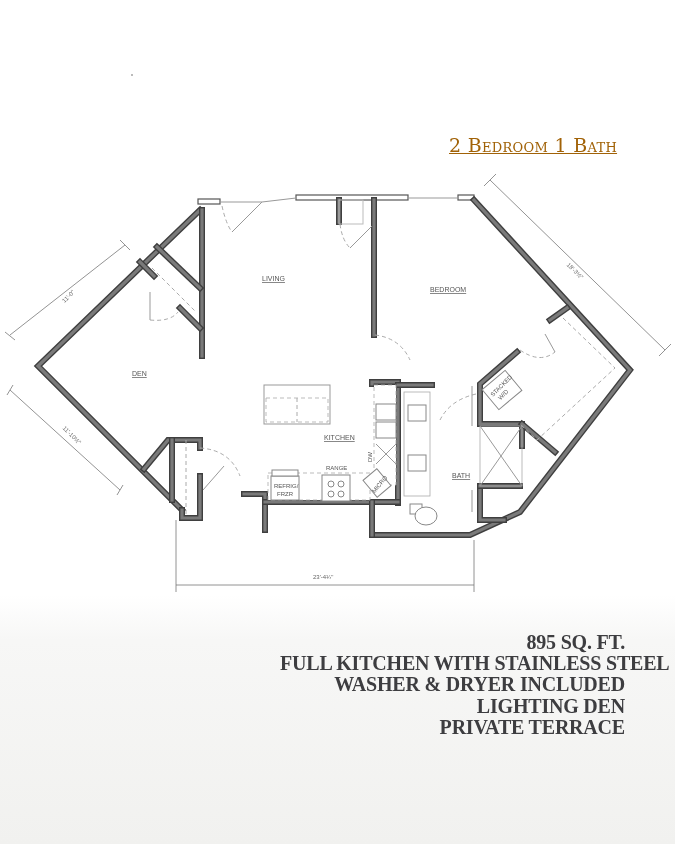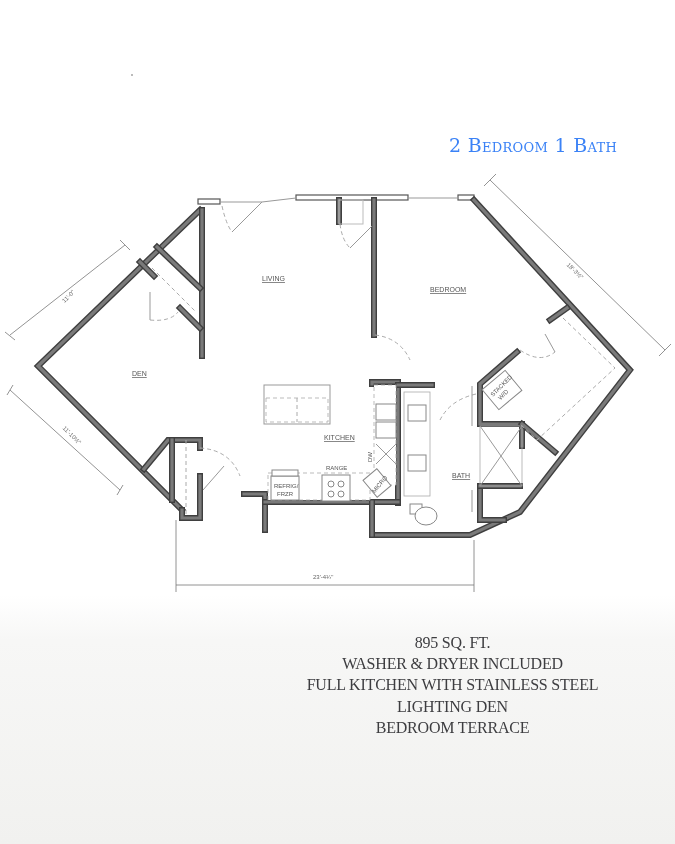--- a/index.html
+++ b/index.html
@@ -3,34 +3,34 @@
 <meta charset="utf-8">
 <style>
   html, body { margin: 0; padding: 0; }
   body {
     width: 675px; height: 844px; overflow: hidden; position: relative;
     background: linear-gradient(to bottom, #ffffff 0px, #ffffff 595px, #f7f7f6 640px, #f1f1ef 844px);
     font-family: "Liberation Serif", serif;
   }
   .title {
     position: absolute; left: 449px; top: 134px; width: 200px;
-    font-family: "DejaVu Serif", serif; font-size: 19px; color: #3b82f6;
-    font-variant: small-caps; letter-spacing: 0.3px; white-space: nowrap;
+    font-family: "DejaVu Serif", serif; font-size: 19px; color: #a16207;
+    font-variant: small-caps; letter-spacing: 0.3px; white-space: nowrap; text-decoration: underline;
   }
   .plan { position: absolute; left: 0; top: 170px; width: 675px; height: 430px; }
   .room-label {
     font-family: "Liberation Sans", sans-serif; font-size: 7px; fill: #555;
     text-decoration: underline;
   }
   .fix-label { font-family: "Liberation Sans", sans-serif; font-size: 6px; fill: #555; }
   .dim-label { font-family: "Liberation Sans", sans-serif; font-size: 6px; fill: #666; }
   .features {
     position: absolute; left: 280px; top: 632px; width: 345px;
-    text-align: center; color: #3d3d40; font-size: 16px; line-height: 21.2px;
-    font-family: "Liberation Serif", serif; letter-spacing: -0.2px;
+    text-align: right; color: #3d3d40; font-size: 20px; line-height: 21.2px;
+    font-family: "Liberation Serif", serif; letter-spacing: -0.2px; font-weight: bold;
   }
   .features div { white-space: nowrap; }
   .dot { position: absolute; left: 131px; top: 74px; width: 2px; height: 2px; background: #bbb; }
 </style>
 </head>
 <body>
 
 <div class="dot"></div>
 
 <div class="title">2 Bedroom  1 Bath</div>
@@ -196,17 +196,17 @@
   <text class="fix-label" x="498" y="398" transform="rotate(-45 502 396)">W/D</text>
 
   <text class="dim-label" x="60" y="300" transform="rotate(-45 66 296)">11'-0"</text>
   <text class="dim-label" x="62" y="435" transform="rotate(45 70 432)">11'-10½"</text>
   <text class="dim-label" x="566" y="270" transform="rotate(45 572 268)">18'-3½"</text>
   <text class="dim-label" x="313" y="579">23'-4¼"</text>
 </svg>
 
 <div class="features">
   <div>895 SQ. FT.</div>
+  <div>FULL KITCHEN WITH STAINLESS STEEL</div>
   <div>WASHER &amp; DRYER INCLUDED</div>
-  <div>FULL KITCHEN WITH STAINLESS STEEL</div>
   <div>LIGHTING DEN</div>
-  <div>BEDROOM TERRACE</div>
+  <div>PRIVATE TERRACE</div>
 </div>
 
 </body></html>

